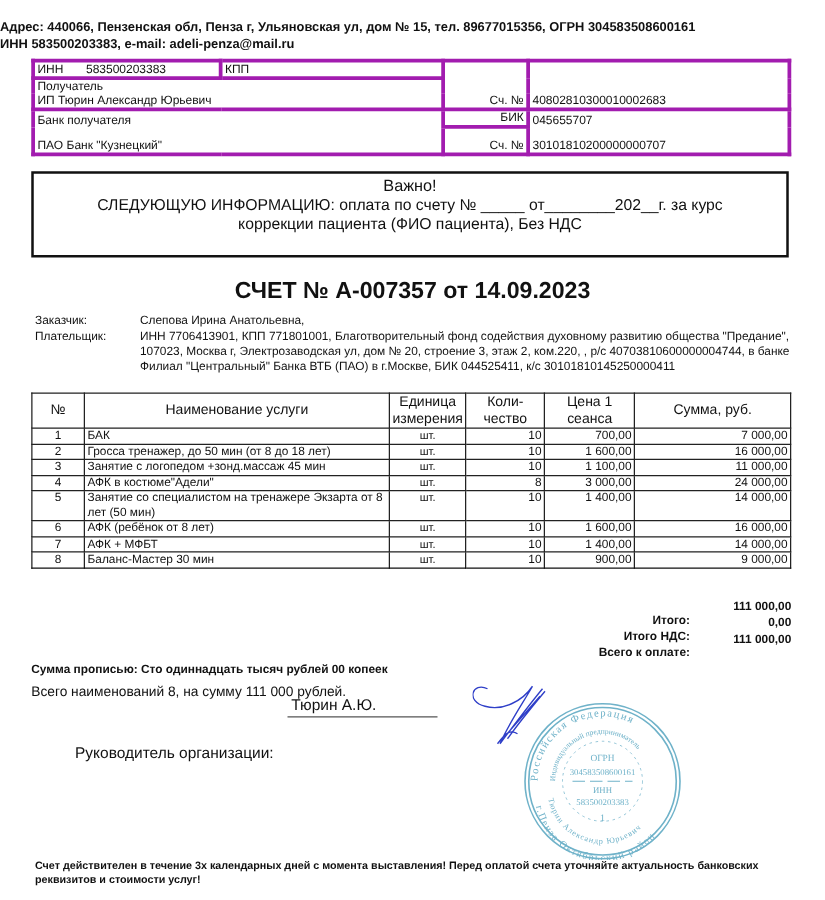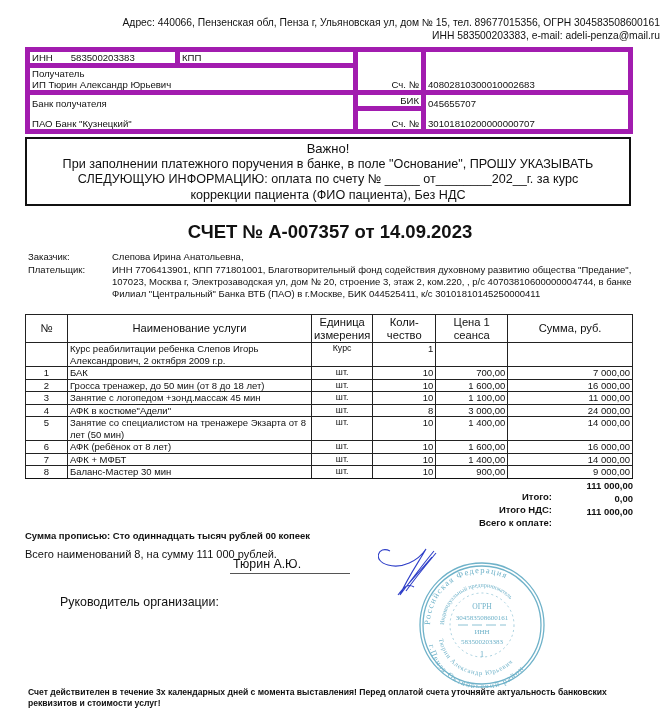--- a/index.html
+++ b/index.html
@@ -1,25 +1,25 @@
 <!DOCTYPE html>
 <html><head>
 <meta charset="utf-8">
 <style>
   html, body { margin: 0; padding: 0; background: #ffffff; }
   body { width: 660px; height: 720px; position: relative; overflow: hidden;
          font-family: "Liberation Sans", sans-serif; color: #111; }
   .abs { position: absolute; }
 
   
-  .hdr { left: 0; width: 660px; top: 16px; text-align: right; font-size: 10.3px; font-weight: normal; line-height: 13px; }
+  .hdr { left: 0; width: 660px; top: 16px; text-align: left; font-size: 10.3px; font-weight: bold; line-height: 13px; }
 
   
   table.bank { position: absolute; left: 25px; top: 47px; width: 608px; border-collapse: collapse; font-size: 9.6px; }
-  table.bank td { border: 5px solid #a21caf; padding: 0 2px; vertical-align: bottom; height: 11px; line-height: 11px; }
+  table.bank td { border: 3px solid #a21caf; padding: 0 2px; vertical-align: bottom; height: 11px; line-height: 11px; }
   table.bank td.nb-top { border-top: none; }
   table.bank td.nb-bot { border-bottom: none; }
   table.bank td.c { text-align: right; }
   table.bank .inn-val { display: inline-block; margin-left: 18px; }
 
   
   .important { left: 25px; top: 137px; width: 606px; height: 69px; border: 2px solid #111; box-sizing: border-box;
                text-align: center; font-weight: normal; font-size: 12.6px; line-height: 15.5px; padding-top: 2px; }
   .important .t1 { font-size: 13px; }
 
@@ -95,21 +95,20 @@
   <tr>
     <td colspan="2" class="nb-top" style="height:20px"><span>ПАО Банк "Кузнецкий"</span></td>
     <td class="c">Сч. №</td>
     <td class="nb-top">30101810200000000707</td>
   </tr>
 </tbody>
   </table>
 
 <div class="abs important">
   <div class="t1">Важно!</div>
-  <div>При заполнении платежного поручения в банке, в поле "Основание", ПРОШУ УКАЗЫВАТЬ</div>
   <div>СЛЕДУЮЩУЮ ИНФОРМАЦИЮ: оплата по счету № _____ от________202__г. за курс</div>
   <div>коррекции пациента (ФИО пациента), Без НДС</div>
 </div>
 
 <div class="abs title">СЧЕТ № А-007357 от 14.09.2023</div>
 
 <div class="abs party-label" style="top:251px">Заказчик:</div>
 <div class="abs party-val" style="top:251px">Слепова Ирина Анатольевна,</div>
 <div class="abs party-label" style="top:264px">Плательщик:</div>
 <div class="abs party-val" style="top:264px">ИНН 7706413901, КПП 771801001, Благотворительный фонд содействия духовному развитию общества "Предание", 107023, Москва г, Электрозаводская ул, дом № 20, строение 3, этаж 2, ком.220, , р/с 40703810600000004744, в банке Филиал "Центральный" Банка ВТБ (ПАО) в г.Москве, БИК 044525411, к/с 30101810145250000411</div>
@@ -127,28 +126,20 @@
     <tr style="border:1.5px solid #111">
       <th>№</th>
       <th>Наименование услуги</th>
       <th><span>Единица</span><br><span>измерения</span></th>
       <th><span>Коли-</span><br><span>чество</span></th>
       <th><span>Цена 1</span><br><span>сеанса</span></th>
       <th>Сумма, руб.</th>
     </tr>
   </thead>
   <tbody id="svc-body">
-    <tr>
-      <td class="num"></td>
-      <td class="name">Курс реабилитации ребенка Слепов Игорь Александрович, 2 октября 2009 г.р.</td>
-      <td class="unit">Курс</td>
-      <td class="r">1</td>
-      <td class="r"></td>
-      <td class="r"></td>
-    </tr>
     <tr>
         <td class="num">1</td>
         <td class="name">БАК</td>
         <td class="unit">шт.</td>
         <td class="r">10</td>
         <td class="r">700,00</td>
         <td class="r">7 000,00</td>
       </tr>
     <tr>
         <td class="num">2</td>

